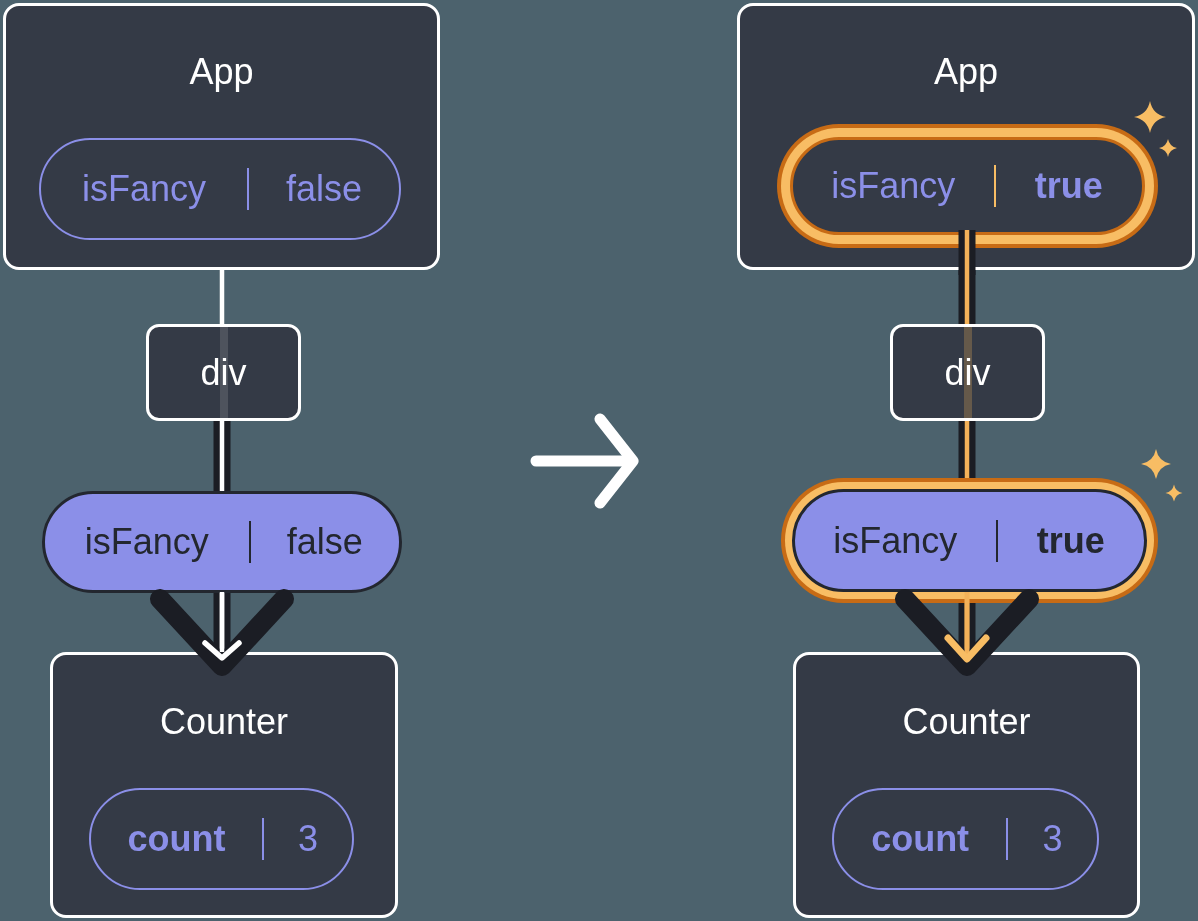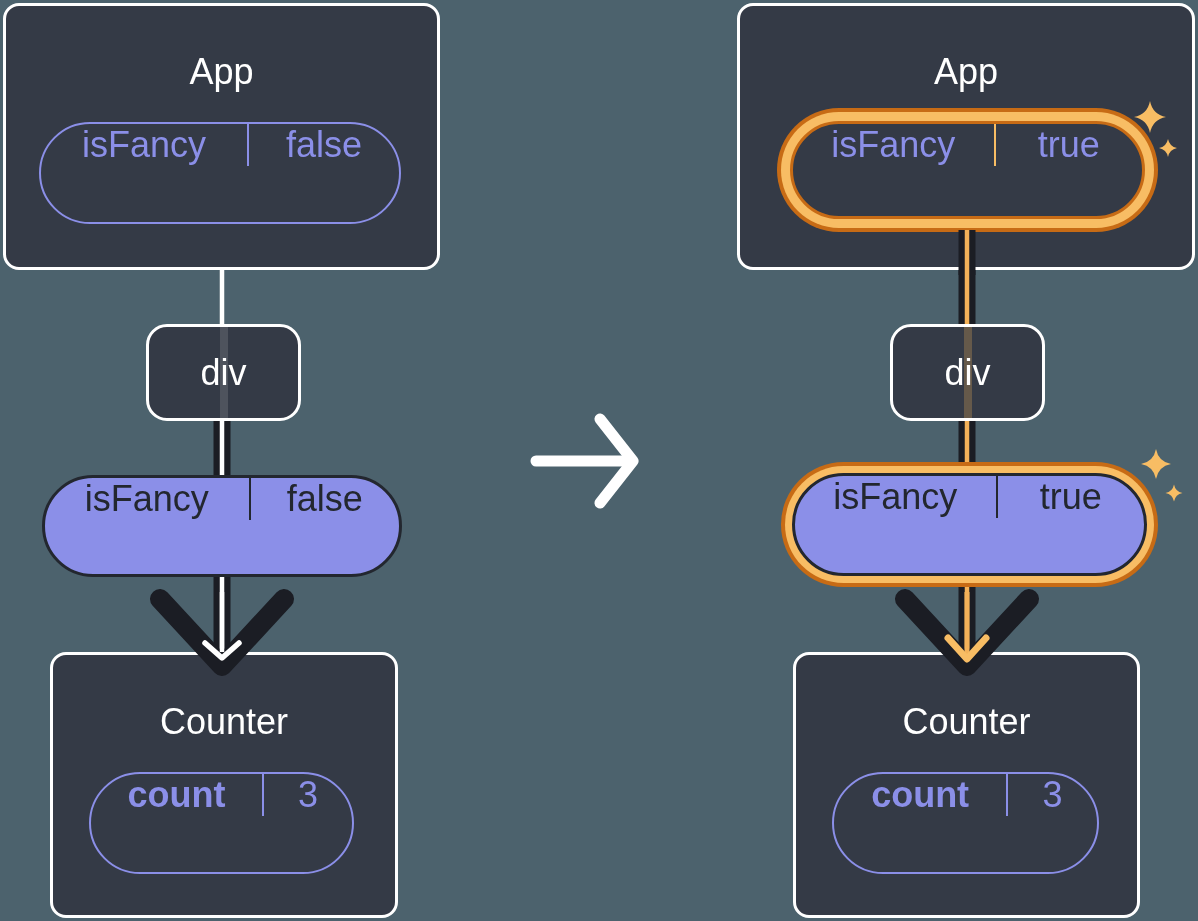--- a/index.html
+++ b/index.html
@@ -15,29 +15,29 @@
     position:absolute; box-sizing:border-box;
     background:var(--box-bg);
     border:3.5px solid var(--white);
     border-radius:16px;
     z-index:2;
   }
   .box-title {
     position:absolute; left:0; right:0; text-align:center;
     color:var(--white); font-size:36px; font-weight:500; line-height:44px;
   }
-  .divbox { display:flex; align-items:center; justify-content:center; border-radius:21px; }
+  .divbox { display:flex; align-items:center; justify-content:center; border-radius:13px; }
   .divbox .label { position:relative; z-index:2; color:var(--white); font-size:36px; }
   .thru-stripe { position:absolute; top:0; bottom:0; left:50%; width:8px; margin-left:-4px; z-index:1; }
   .thru-white  { background:rgba(255,255,255,0.13); }
   .thru-orange { background:rgba(244,178,89,0.26); }
 
   .pill {
-    position:absolute; box-sizing:border-box; display:flex; align-items:flex-start;
-    border-radius:60px; overflow:hidden; z-index:3;
+    position:absolute; box-sizing:border-box; display:flex; align-items:center;
+    border-radius:60px; overflow:hidden; z-index:3;margin-top:16px;
   }
   .pill .cell { display:flex; align-items:center; justify-content:center; font-size:36px; }
   .pill .key { flex:0 0 57.5%; }
   .pill .val { flex:1; }
   .pill-wide .key { flex:0 0 65.5%;font-weight:bold; }
 
   .pill-outline { border:2.5px solid var(--purple); color:var(--purple); background:transparent; }
   .pill-outline .val { border-left:2.5px solid var(--purple); }
 
   .pill-filled { border:3px solid var(--dark-text); color:var(--dark-text); background:var(--purple); }
@@ -48,21 +48,21 @@
     box-shadow:0 0 0 9px var(--orange-light), 0 0 0 13px var(--orange-dark);
   }
   .pill-state-hl .val { border-left:2.5px solid var(--orange-light); }
 
   .pill-prop-hl {
     border:3px solid var(--dark-text); color:var(--dark-text); background:var(--purple);
     box-shadow:0 0 0 7px var(--orange-light), 0 0 0 11px var(--orange-dark);
   }
   .pill-prop-hl .val { border-left:2.5px solid var(--dark-text); }
 
-  .bold { font-weight:400; }
+  .bold { font-weight:700; }
 </style>
 </head>
 <body>
 
 <div id="canvas">
 
   <svg id="lines-layer" class="layer" viewBox="0 0 1198 921">
 
     <path d="M222 419 V652" stroke="var(--dark-line)" stroke-width="17" fill="none"></path>
     <path d="M222 268 V652" stroke="var(--white)" stroke-width="4.5" fill="none"></path>

